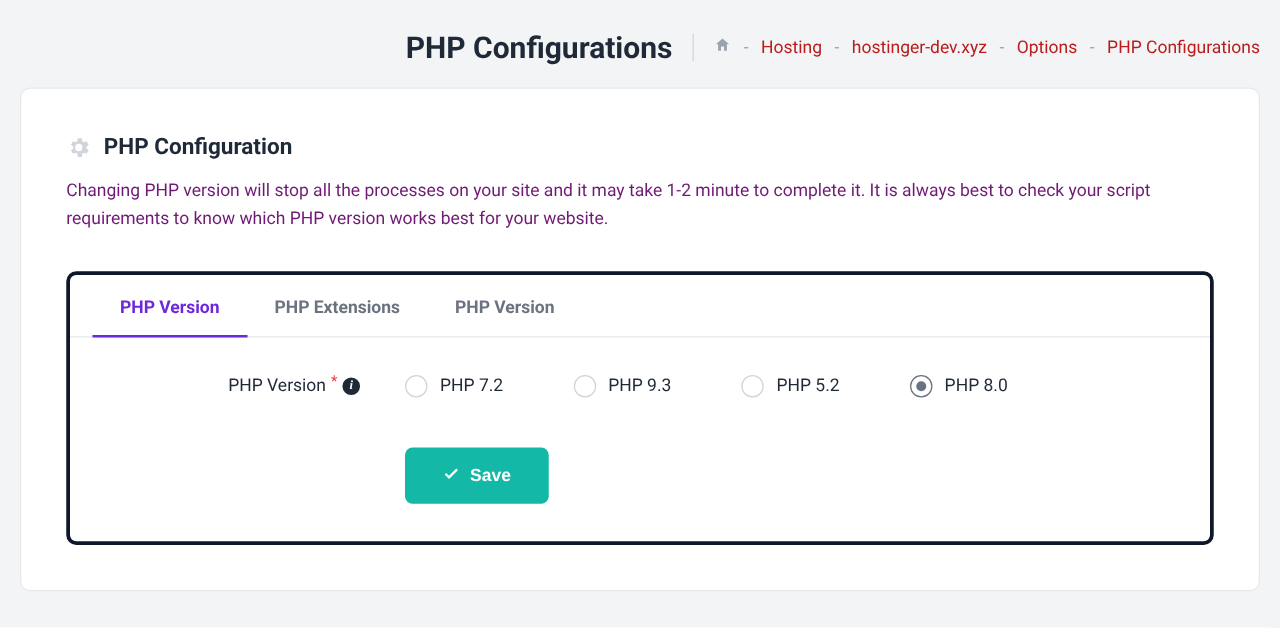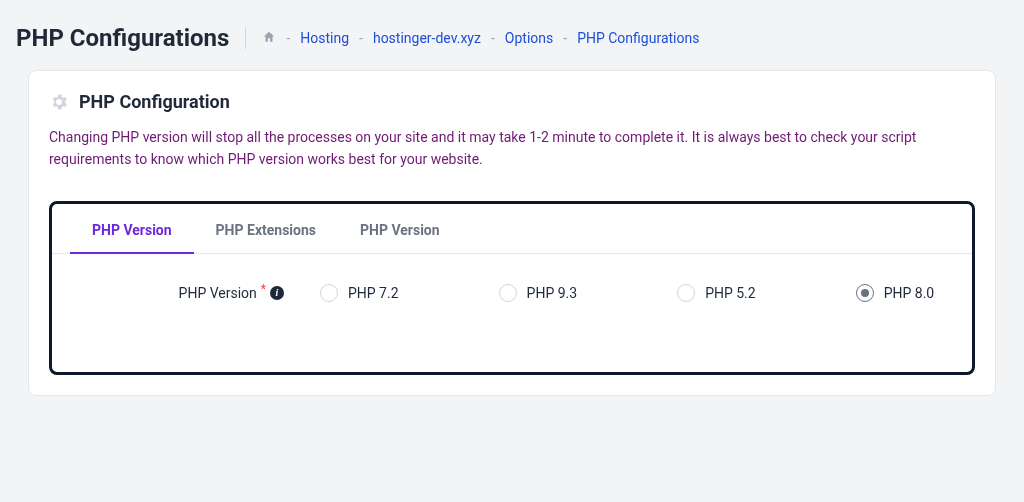--- a/index.html
+++ b/index.html
@@ -8,47 +8,48 @@
       background: #f3f4f6;
       width: 1024px;
       height: 502px;
       overflow: hidden;
     }
     .header {
       display: flex;
       align-items: center;
       padding: 24px 16px 18px 16px;
       gap: 16px;
+      justify-content: flex-end;
     }
     .page-title {
       font-size: 24px;
       font-weight: 700;
       color: #1f2937;
     }
     .divider {
       width: 1px;
       height: 22px;
       background: #d1d5db;
     }
     .breadcrumb {
       display: flex;
       align-items: center;
       gap: 10px;
       color: #9ca3af;
       font-size: 14px;
     }
     .breadcrumb .home-icon { color: #9ca3af; }
     .breadcrumb .sep { color: #9ca3af; }
-    .breadcrumb .crumb { color: #1d4ed8; }
+    .breadcrumb .crumb { color: #b91c1c; }
     .card {
-      margin: 0 28px;
+      margin: 0 16px;
       background: #fff;
       border: 1px solid #e5e7eb;
       border-radius: 8px;
-      padding: 20px;
+      padding: 36px;
     }
     .card-header {
       display: flex;
       align-items: center;
       gap: 10px;
       margin-bottom: 14px;
     }
     .card-title {
       font-size: 18px;
       font-weight: 700;
@@ -112,21 +113,21 @@
       align-items: center;
       justify-content: center;
       font-size: 10px;
       font-weight: 700;
       font-style: italic;
       font-family: Georgia, serif;
     }
     .radio-group {
       flex: 1;
       display: flex;
-      gap: 100px;
+      gap: 56px;
       align-items: center;
       padding-left: 20px;
     }
     .radio-item {
       display: flex;
       align-items: center;
       gap: 10px;
       cursor: pointer;
       font-size: 14px;
       color: #1f2937;
@@ -245,15 +246,25 @@
             <span>PHP 5.2</span>
           </label>
           <label class="radio-item">
             <span class="radio selected"></span>
             <span>PHP 8.0</span>
           </label>
         </div>
       </div>
 
 
+      <div class="save-row">
+        <button class="save-btn">
+          <span>
+            <svg width="14" height="14" viewBox="0 0 24 24" fill="none" stroke="currentColor" stroke-width="3">
+                <polyline points="20 6 9 17 4 12"></polyline>
+              </svg>
+          </span>
+          <span>Save</span>
+        </button>
+      </div>
     </div>
   </div>
 </div>
 
 </body></html>

